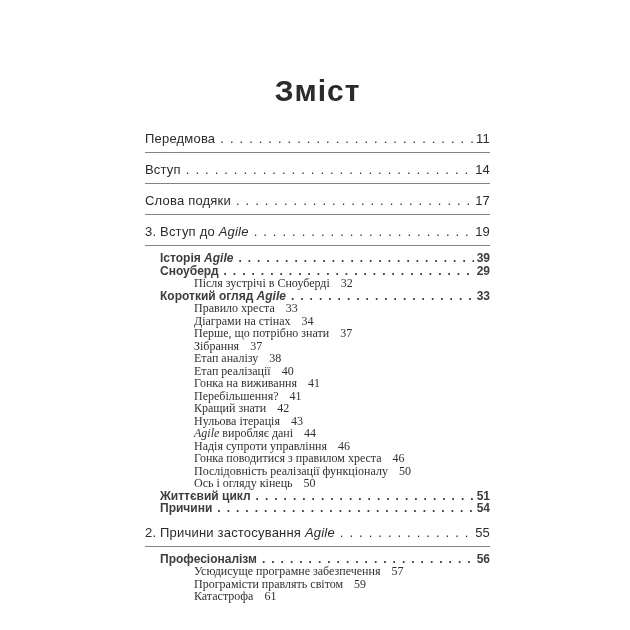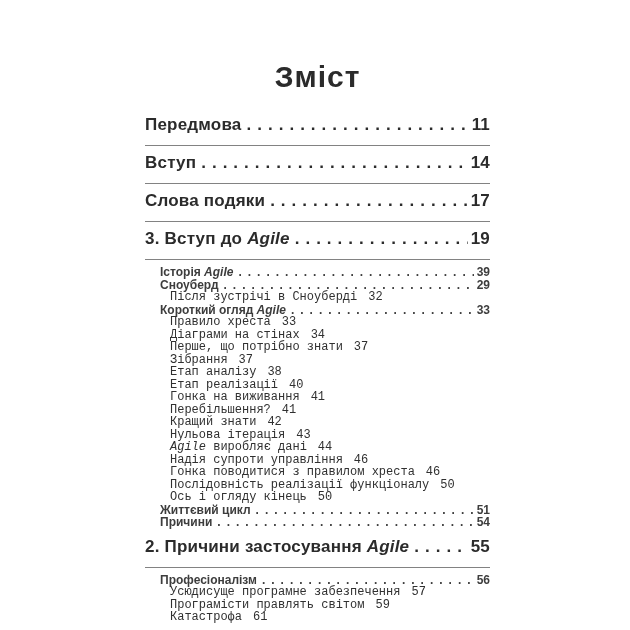--- a/index.html
+++ b/index.html
@@ -1,46 +1,46 @@
 <!DOCTYPE html>
 <html style="--bg: #ffffff; --text: #2b2b2b; --rule: #828282;"><head>
 <meta charset="utf-8">
 <style>
   html,body { margin:0; padding:0; background:#ffffff; }
   .page {
     position:relative; width:630px; height:630px;
     background:var(--bg,#ffffff); overflow:hidden;
     font-family:"Liberation Sans", sans-serif;
   }
-  .content { position:absolute; left:145px; top:62px; width:345px; }
+  .content { position:absolute; left:145px; top:76px; width:345px; }
   .title {
     margin:0; text-align:center;
     font-family:"Liberation Sans", sans-serif;
     font-weight:700; font-size:30px; line-height:30px;
     letter-spacing:1px; color:var(--text,#262626);
   }
   .toc { margin-top:25px; }
   .row { display:flex; }
   .row .label { white-space:nowrap; }
   .l1 {
-    font-weight:700; font-size:17px; line-height:15px;
+    font-weight:400; font-size:13px; line-height:15px;
     color:var(--text,#2b2b2b); letter-spacing:.2px;
-    padding-bottom:13px; border-bottom:1.5px solid var(--rule,#828282);
+    padding-bottom:6px; border-bottom:1.5px solid var(--rule,#828282);
     margin-bottom:9px;
   }
   .l1.tight { margin-bottom:6px; }
   .l1.gap-top { margin-top:10px;justify-content:flex-end; }
   .l2 {
     font-weight:700; font-size:12px; line-height:12.5px;
     color:#3d3d3d; margin-left:15px;
   }
   .l3 {
-    font-family:Liberation Mono, monospace;
+    font-family:Liberation Serif, serif;
     font-size:12px; line-height:12.5px;
-    color:#303030; margin-left:25px;
+    color:#303030; margin-left:49px;
   }
   .dots {
     flex:1 1 auto; overflow:hidden; white-space:nowrap;
     margin:0 3px 0 5px; letter-spacing:6px;
   }
   .dots::before {
     content:"..................................................................";
   }
   .pagenum { flex:0 0 auto; }
   .pagenum-inline { margin-left:11px; }

